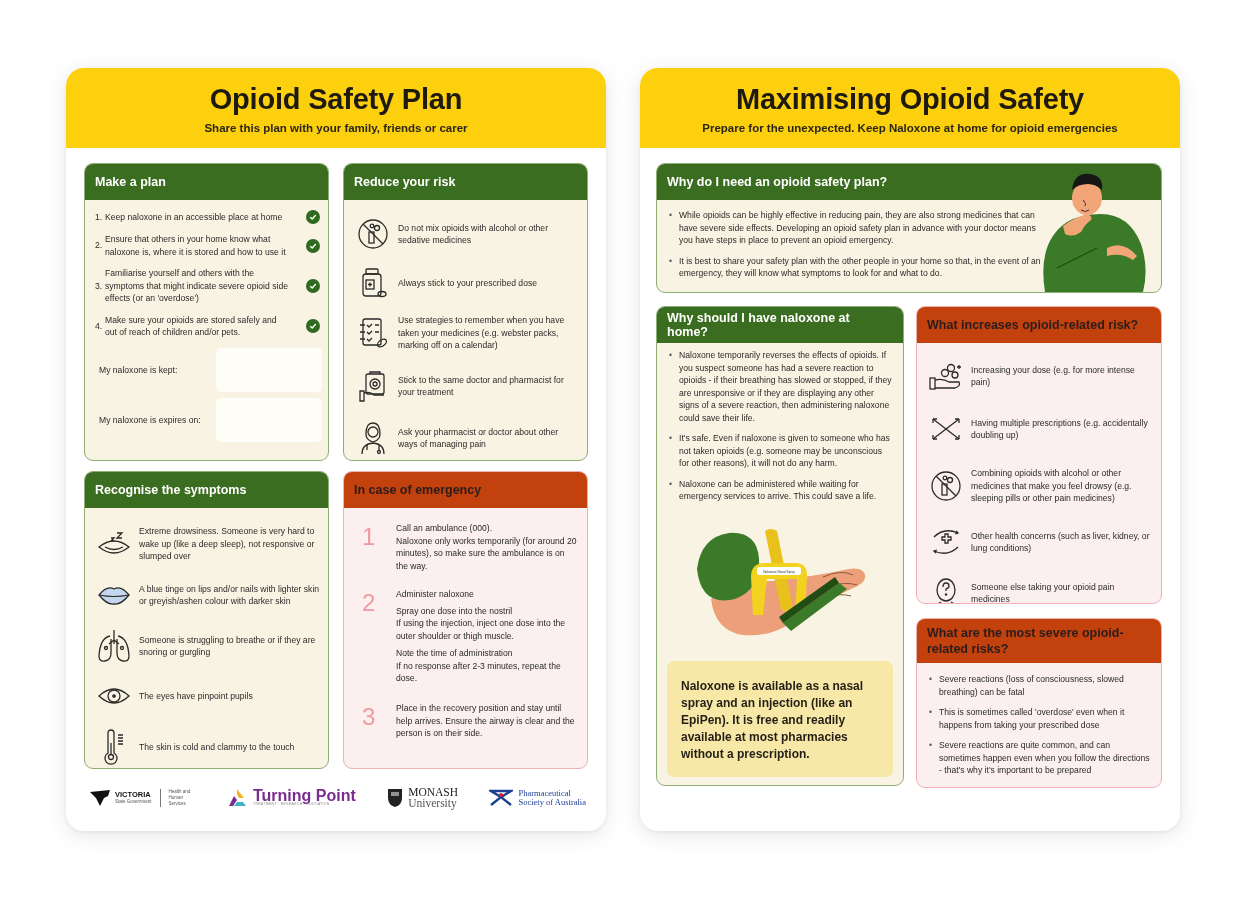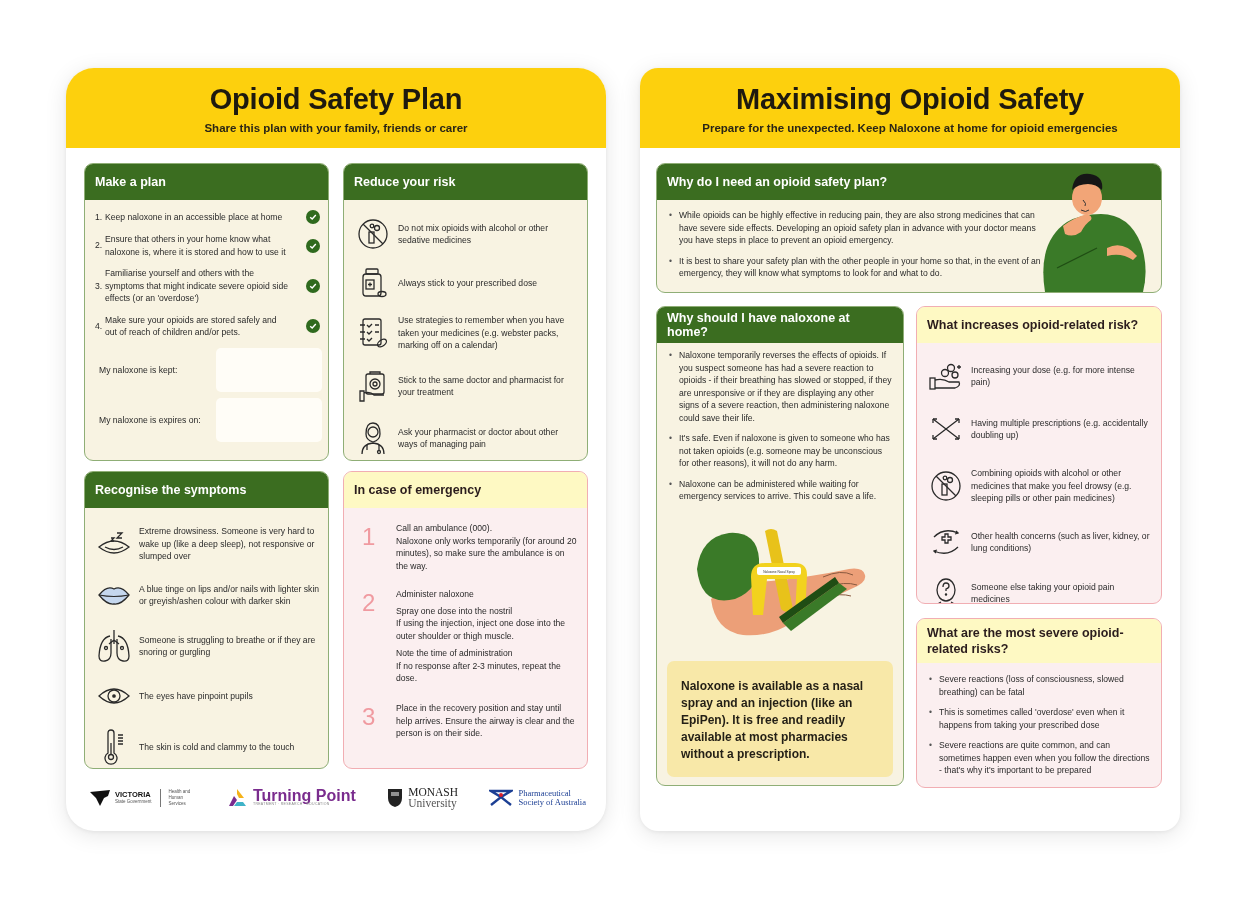--- a/index.html
+++ b/index.html
@@ -5,21 +5,21 @@
   * { box-sizing: border-box; margin: 0; padding: 0; }
   html, body { width: 1236px; height: 900px; background: #ffffff; overflow: hidden; }
   body { font-family: "Liberation Sans", sans-serif; color: #222; position: relative; }
 
   .sheet {
     position: absolute; top: 68px; width: 540px; height: 763px;
     background: #ffffff; border-radius: 18px;
     box-shadow: 0 4px 22px rgba(0,0,0,0.10), 0 1px 4px rgba(0,0,0,0.06);
     overflow: hidden;
   }
-  .sheet.left { left: 66px; border-radius: 28px; }
+  .sheet.left { left: 66px; }
   .sheet.right { left: 640px; }
 
   .hdr {
     height: 80px; background: #fdd00d; text-align: center; padding-top: 14px;
   }
   .hdr h1 {
     font-family: "Liberation Sans", sans-serif; font-weight: 700; font-size: 29px;
     color: #1e1a0f; letter-spacing: -0.2px; line-height: 34px;
   }
   .hdr p { font-size: 11.5px; color: #2b2616; margin-top: 6px; font-weight: 700; }
@@ -27,21 +27,21 @@
   .panel {
     position: absolute; border-radius: 9px; overflow: hidden;
   }
   .panel.green { background: #f8f3e2; border: 1.5px solid #8fae76; }
   .panel.pink { background: #fbeff0; border: 1.5px solid #f1aeb3; }
   .panel .ph {
     height: 36px; padding: 0 10px; display: flex; align-items: center;
     font-weight: 700; font-size: 12.5px;
   }
   .panel.green .ph { background: #3b6d20; color: #ffffff; }
-  .panel.pink .ph { background: #fef9c3; color: #2b1d1d; }
+  .panel.pink .ph { background: #c2410c; color: #2b1d1d; }
 
   .txt { font-size: 8.6px; line-height: 12.5px; color: #2a2a2a; }
   .txt b { font-weight: 400; }
 
   
   .plan-list { list-style: none; padding: 10px 8px 0 10px; }
   .plan-list li { display: flex; align-items: center; justify-content: space-between; margin-bottom: 9px; }
   .plan-list li .num { width: 10px; flex: none; }
   .plan-list li .t { flex: 1; padding-right: 18px; }
   .check {

